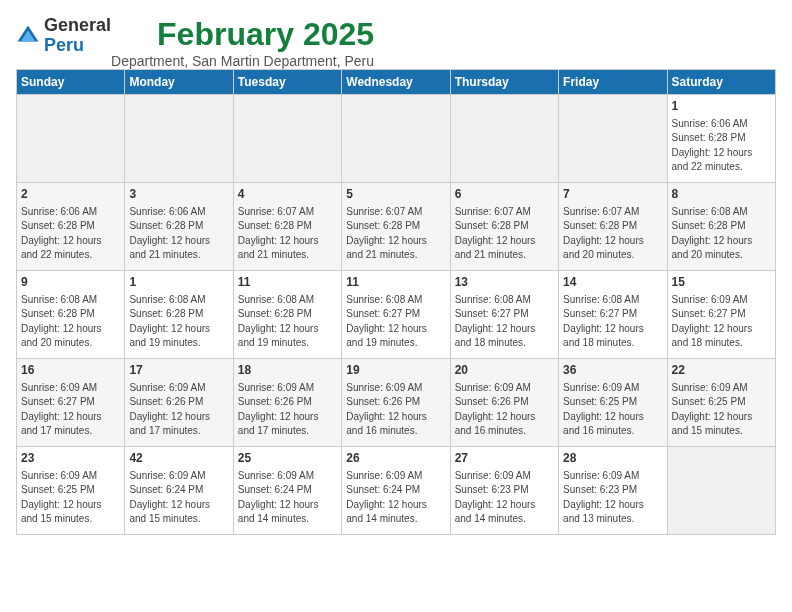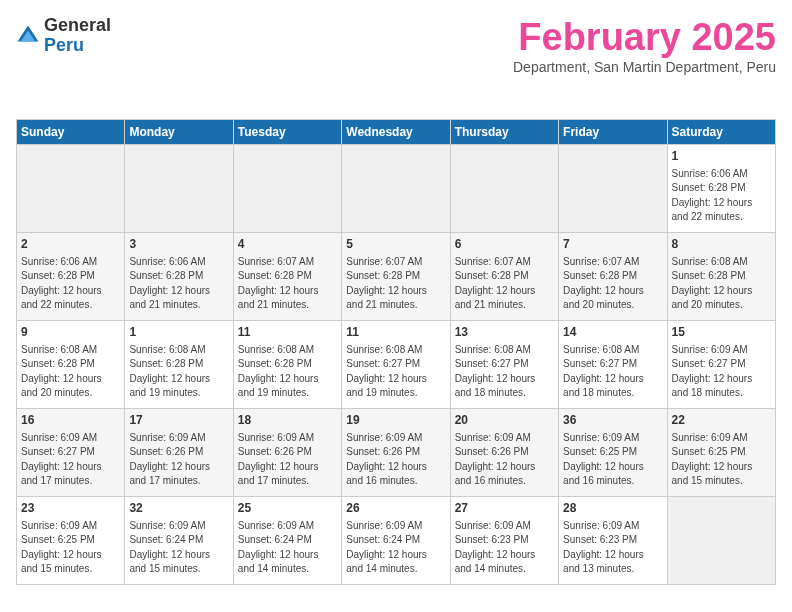--- a/index.html
+++ b/index.html
@@ -5,21 +5,20 @@
     * { box-sizing: border-box; margin: 0; padding: 0; }
     body {
       font-family: Arial, sans-serif;
       background: #fff;
       width: 792px;
       min-height: 612px;
       padding: 16px;
     }
     .header {
       display: flex;
-      justify-content: space-between;
       align-items: flex-start;
     }
     .logo {
       display: flex;
       align-items: center;
       gap: 4px;
     }
     .logo-text {
       font-size: 18px;
       font-weight: bold;
@@ -28,33 +27,32 @@
     .logo-general { color: #333; }
     .logo-blue { color: #1a6faf; }
     .logo-icon {
       width: 24px;
       height: 24px;
     }
     .title-block {
       text-align: right;
     }
     .month-title {
-      font-size: 38px;
+      font-size: 32px;
       font-weight: bold;
-      color: #ec4899;
+      color: #15803d;
     }
     .location {
       font-size: 14px;
       color: #555;
     }
     table {
       width: 100%;
       border-collapse: collapse;
       font-size: 10px;
-      margin-top: 44px;
     }
     thead tr th {
       background: #1a6faf;
       color: #fff;
       padding: 5px 4px;
       text-align: left;
       font-size: 12px;
       font-weight: bold;
       border: 1px solid #ccc;
     }
@@ -295,21 +293,21 @@
       </tr>
       <tr>
         <td>
           <span class="day-num">23</span>
           <div class="cell-info" style="white-space: pre-line;">Sunrise: 6:09 AM
 Sunset: 6:25 PM
 Daylight: 12 hours
 and 15 minutes.</div>
         </td>
         <td>
-          <span class="day-num">32</span>
+          <span class="day-num">42</span>
           <div class="cell-info" style="white-space: pre-line;">Sunrise: 6:09 AM
 Sunset: 6:24 PM
 Daylight: 12 hours
 and 15 minutes.</div>
         </td>
         <td>
           <span class="day-num">25</span>
           <div class="cell-info" style="white-space: pre-line;">Sunrise: 6:09 AM
 Sunset: 6:24 PM
 Daylight: 12 hours

